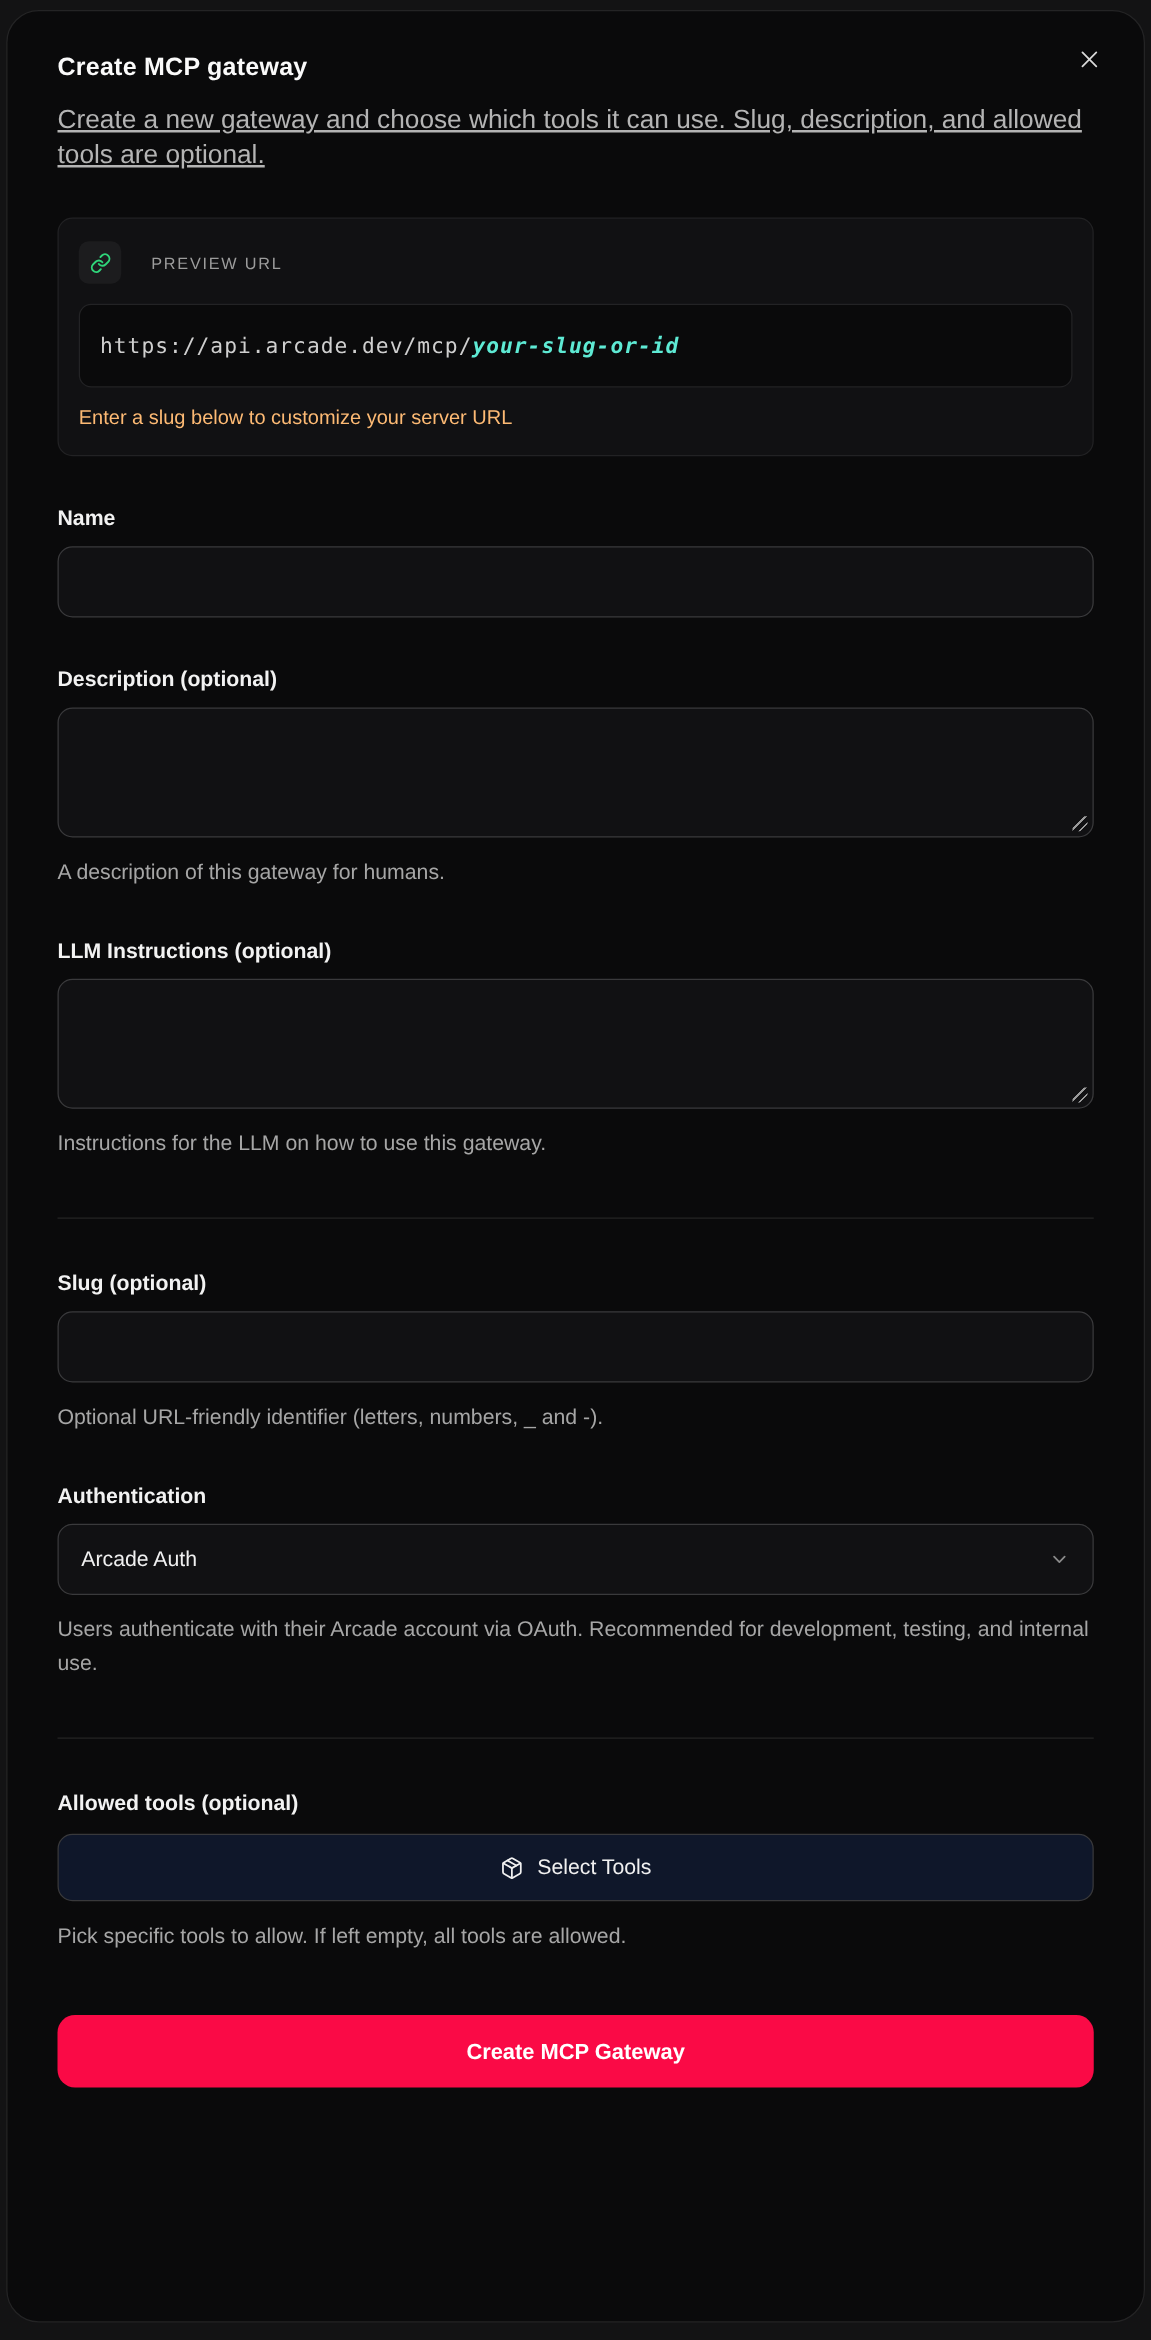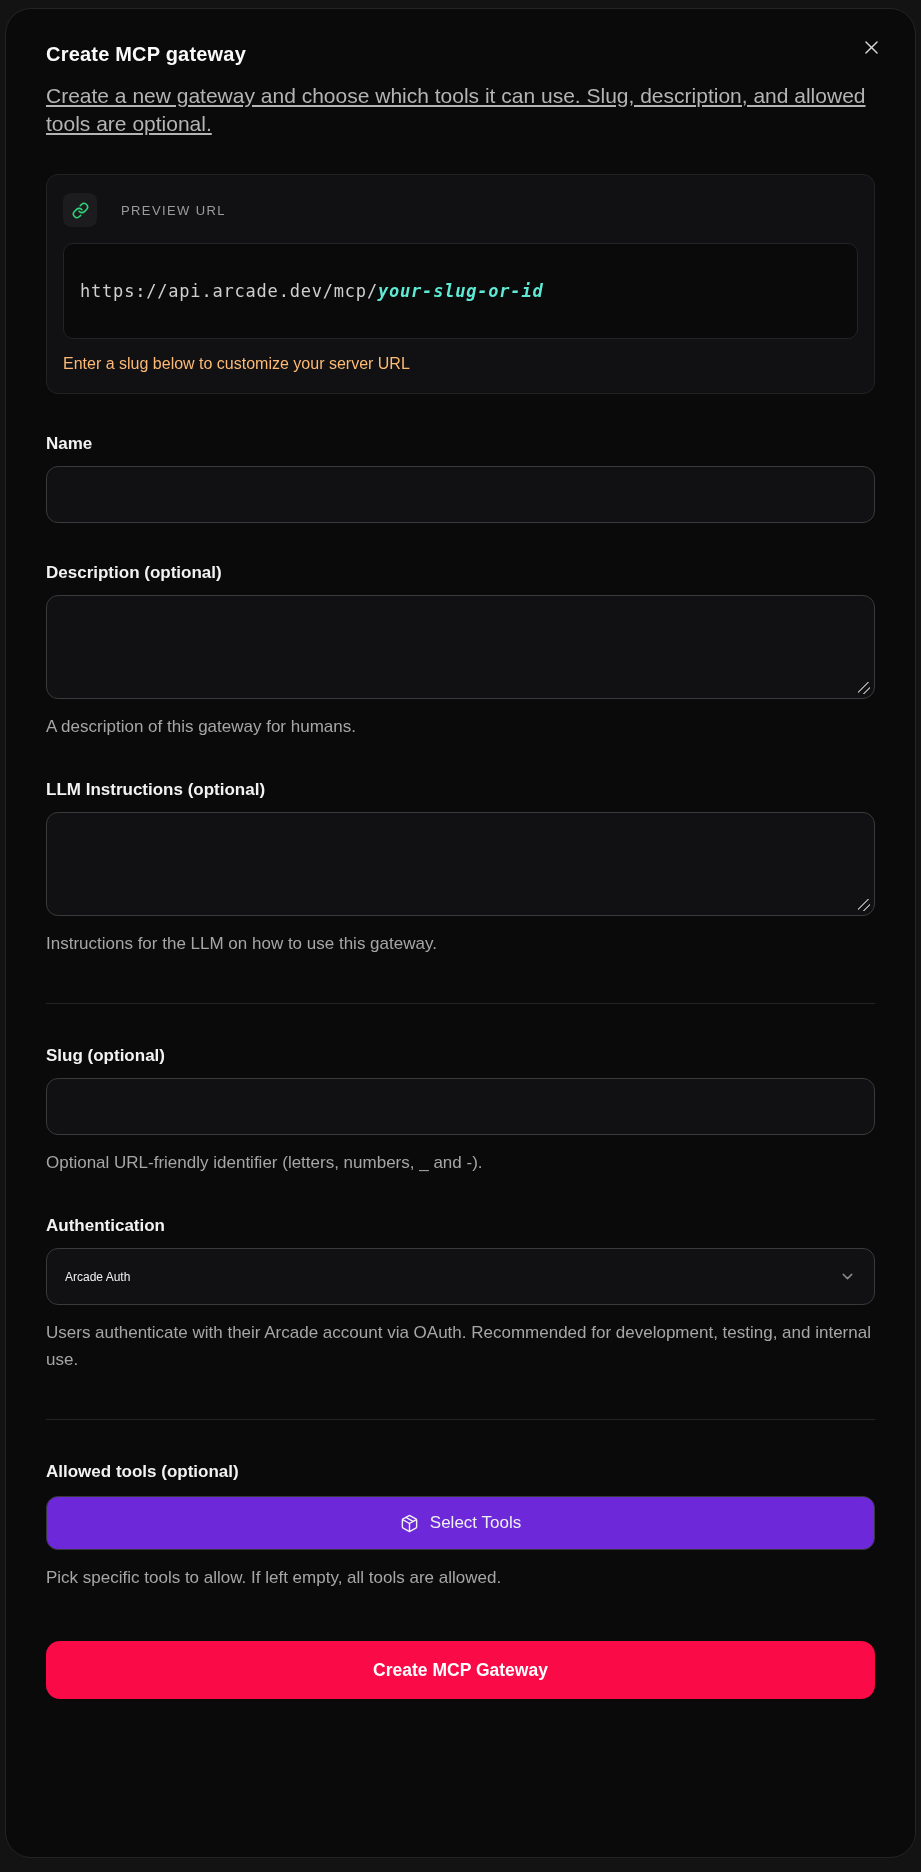--- a/index.html
+++ b/index.html
@@ -25,21 +25,21 @@
     margin-top:36px; background:#111113; border:1px solid #222224;
     border-radius:12px; padding:18px 16px 20px 16px;
   }
   .preview-head { display:flex; align-items:center; gap:24px; }
   .icon-box {
     width:34px; height:34px; border-radius:8px; background:#1c1c1e;
     display:flex; align-items:center; justify-content:center; color:#2fd57a;
   }
   .preview-label { font-size:13px; letter-spacing:1.4px; color:#9c9c9c; font-weight:500; }
   .url-box {
-    margin-top:16px; height:96px; background:#0a0a0b; border:1px solid #232325;
+    margin-top:16px; height:67px; background:#0a0a0b; border:1px solid #232325;
     border-radius:10px; display:flex; align-items:center; padding:0 16px;
     font-family:"DejaVu Sans Mono", monospace; font-size:17px; letter-spacing:.8px;
     white-space:nowrap; overflow:hidden;
   }
   .url-base { color:#cfcfcf; }
   .url-placeholder { color:#5eead4; font-style:italic;font-weight:bold; }
   .preview-hint { margin-top:16px; font-size:16px; color:#fdba74; }
 
   
   .field { margin-top:40px; }
@@ -64,25 +64,25 @@
   }
   .field-hint { margin-top:14px; font-size:17px; line-height:27px; color:#a6a6a6; }
 
   .divider { height:1px; background:#242425; margin:46px 0 42px 0; }
 
   .select-box {
     margin-top:12px; height:57px; background:#111113; border:1px solid #3a3a3c;
     border-radius:12px; display:flex; align-items:center; justify-content:space-between;
     padding:0 18px; cursor:pointer;
   }
-  .select-value { font-size:12px; color:#f0f0f0;text-align:center; }
+  .select-value { font-size:17px; color:#f0f0f0;text-align:center; }
   .chev { color:#8a8a8a; display:flex; }
 
   .tools-btn {
-    margin-top:14px; width:100%; height:54px; background:#6d28d9;
+    margin-top:14px; width:100%; height:54px; background:#0f172a;
     border:1px solid #39393b; border-radius:12px; color:#f0f0f0;
     display:flex; align-items:center; justify-content:center; gap:11px;
     font-size:17px; font-weight:500; cursor:pointer; font-family:"Liberation Sans", sans-serif;
   }
 
   .submit-btn {
     margin-top:50px; width:100%; height:58px; border:none; border-radius:14px;
     background:#fa0a46; color:#ffffff; font-size:17.5px; font-weight:600;
     display:flex; align-items:center; justify-content:center; cursor:pointer;
     font-family:"Liberation Sans", sans-serif;

